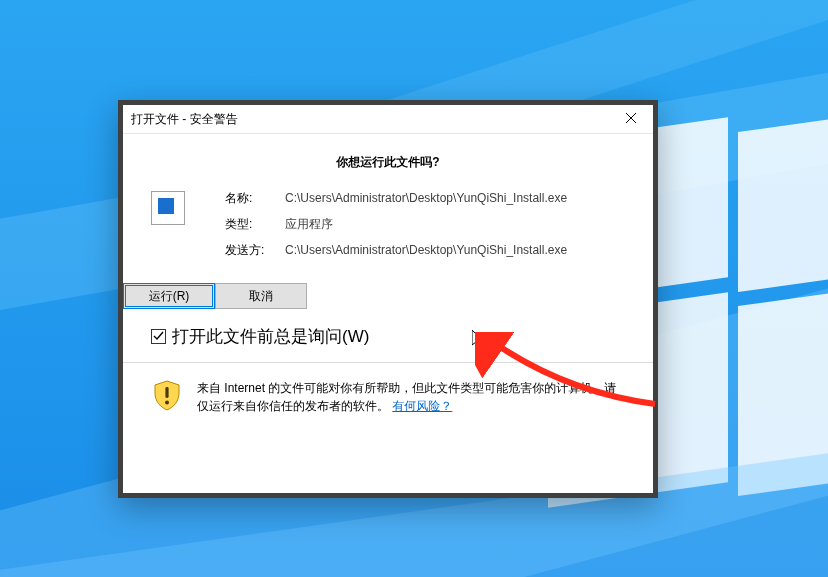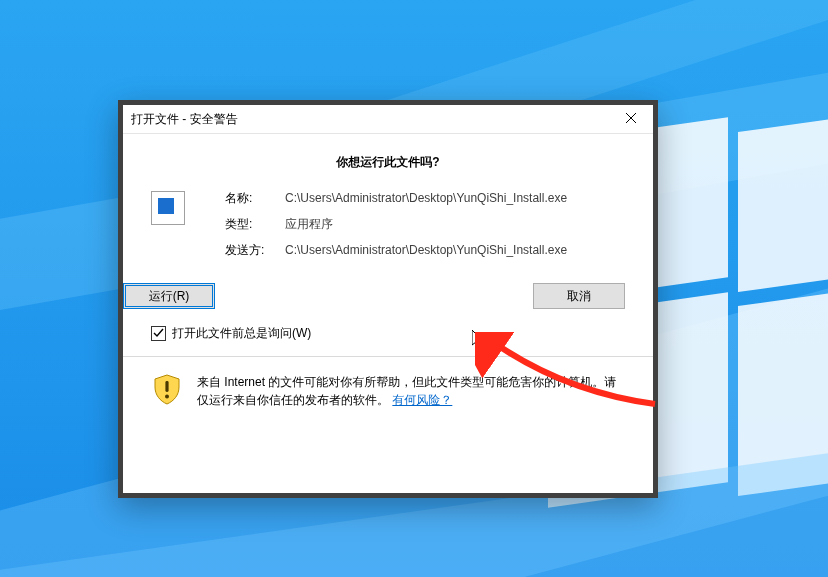--- a/index.html
+++ b/index.html
@@ -27,24 +27,24 @@
 .content-upper{padding:20px 28px 10px 28px;}
 .prompt{font-weight:bold;font-size:12px;margin-bottom:18px;text-align:center;}
 .info-row{display:flex;align-items:flex-start;}
 .appicon{width:32px;height:32px;margin-right:40px;margin-top:2px;background:#fff;border:1px solid #a0a0a0;position:relative;}
 .appicon::after{content:"";position:absolute;left:6px;top:6px;width:16px;height:16px;background:#1a6fce;}
 .info-table{flex:1;}
 .info-line{display:flex;margin-bottom:8px;font-size:12px;line-height:18px;}
 .info-label{width:54px;text-align:left;color:#000;margin-right:6px;}
 .info-value{flex:1;color:#404040;word-break:break-all;}
 .info-value.blurred{filter:blur(5px);background:#cfd3d8;color:#9aa0a6;width:170px;flex:none;height:16px;}
-.buttons{display:flex;justify-content:space-between;padding:6px 28px 14px 0;}
+.buttons{display:flex;justify-content:flex-start;padding:6px 28px 14px 0;}
 .btn{width:90px;height:24px;background:#e1e1e1;border:1px solid #adadad;font-size:12px;display:flex;align-items:center;justify-content:center;cursor:default;}
 .btn.focus{border:1px solid #0078d7;outline:1px solid #0078d7;outline-offset:-3px;}
-.checkbox-row{padding:2px 0 14px 28px;display:flex;align-items:center;gap:6px;font-size:12px;}
+.checkbox-row{padding:2px 0 14px 28px;display:flex;align-items:center;gap:6px;font-size:17px;}
 .chk{width:13px;height:13px;border:1px solid #333;display:flex;align-items:center;justify-content:center;background:#fff;}
 .chk svg{width:11px;height:11px;}
 .divider{height:1px;background:#dadada;margin:0;}
 .footer{padding:16px 28px 0 28px;display:flex;gap:14px;}
 .shield{width:32px;height:32px;flex:none;position:relative;}
 .footer-text{font-size:12px;line-height:18px;color:#000;}
 .footer-text a{color:#0066cc;text-decoration:underline;cursor:pointer;}
 
 .arrow{position:absolute;left:475px;top:332px;width:190px;height:80px;pointer-events:none;}
 .arrow svg{width:100%;height:100%;}

